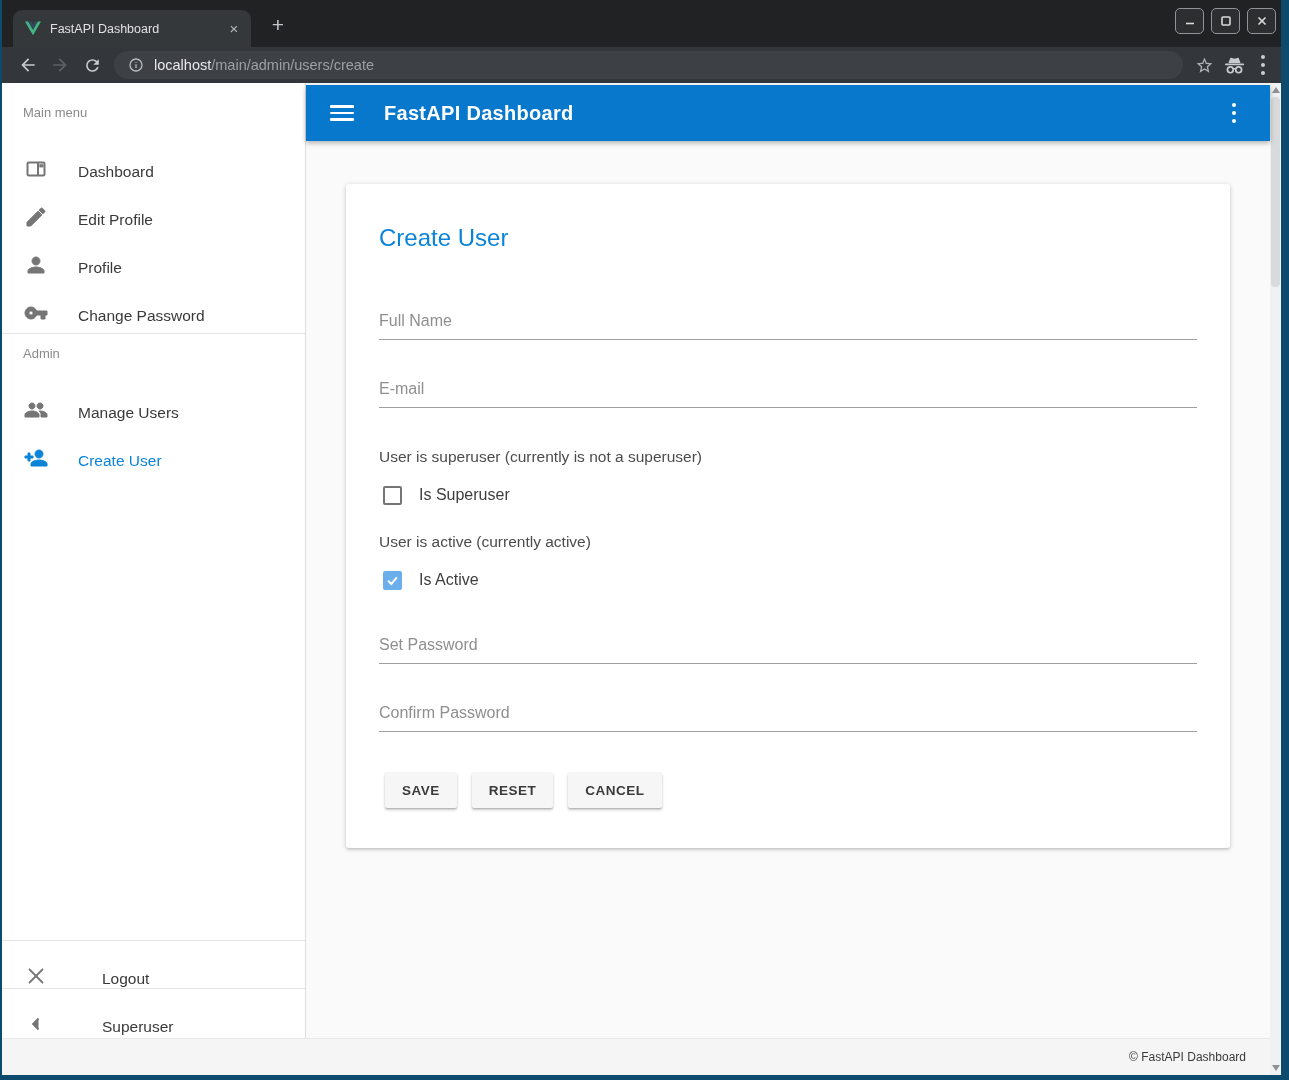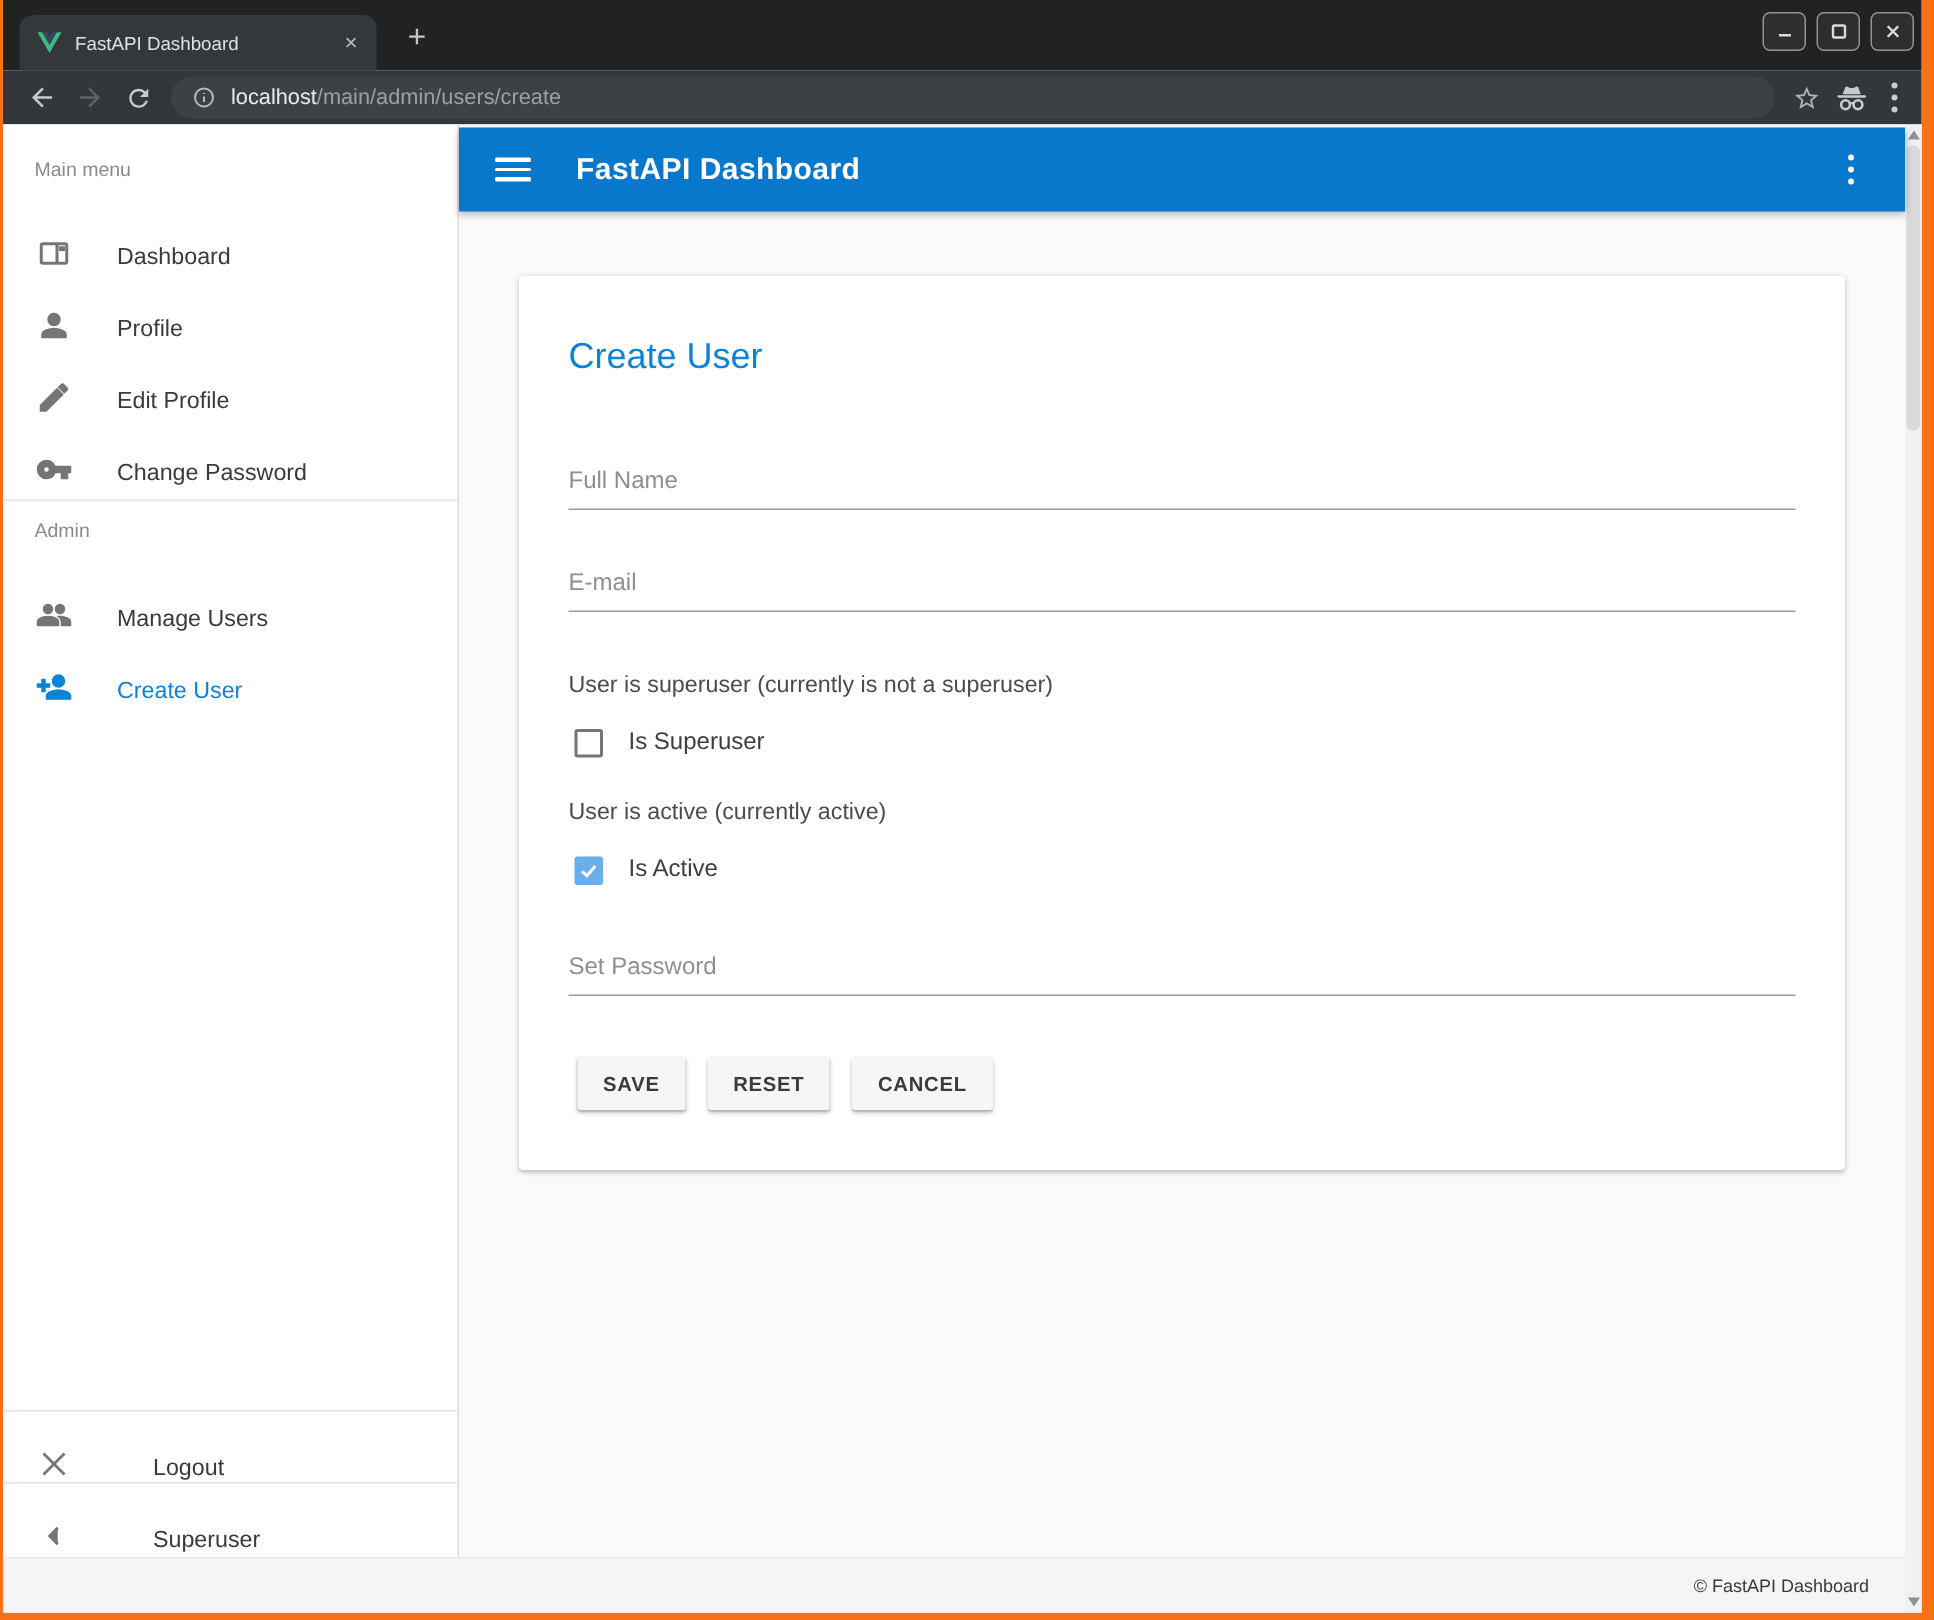--- a/index.html
+++ b/index.html
@@ -1,19 +1,19 @@
 <!DOCTYPE html>
 <html style="--appbar_blue: #0878cc; --accent_blue: #0a84d8; --checkbox_checked_blue: #6aafec;"><head>
 <meta charset="utf-8">
 <style>
   * { box-sizing: border-box; }
   html,body { margin:0; padding:0; background:#101112; }
   body { width:1289px; height:1080px; font-family:"Liberation Sans", sans-serif; overflow:hidden; }
 
-  .window { width:1289px; height:1080px; background:#f97316; padding:0 8px 5px 2px; }
+  .window { width:1289px; height:1080px; background:#0c4a6e; padding:0 8px 5px 2px; }
   .browser { width:100%; height:100%; display:flex; flex-direction:column; background:#fafafa; }
 
   
   .titlebar { height:47px; background:#202224; display:flex; align-items:flex-end; position:relative; flex:0 0 auto; }
   .tab { margin-left:11px; width:238px; height:37px; background:#35383b; border-radius:9px 9px 0 0;
          display:flex; align-items:center; padding:0 8px 0 12px; }
   .tab-favicon { width:16px; height:15px; flex:0 0 auto; }
   .tab-title { color:#dfe1e4; font-size:12.5px; margin-left:9px; flex:1; white-space:nowrap; overflow:hidden; }
   .tab-close { color:#b7babd; font-size:15px; width:18px; height:18px; line-height:17px; text-align:center; border-radius:50%; cursor:default; }
   .newtab { color:#c3c6c9; font-size:21px; font-weight:400; margin-left:14px; margin-bottom:9px; width:26px; height:26px; line-height:25px; text-align:center; border-radius:50%; }
@@ -198,33 +198,33 @@
                 <line x1="14" y1="6" x2="14" y2="18" stroke-width="2"></line>
                 <rect x="15.3" y="7.2" width="4" height="3.2" stroke="none"></rect>
               </svg>
             </span>
             <span>Dashboard</span>
           </div>
 
           <div class="nav-item">
             <span class="icn">
               <svg viewBox="0 0 24 24" stroke="none">
+                  <path d="M3 17.25V21h3.75L17.81 9.94l-3.75-3.75L3 17.25zM20.71 7.04c.39-.39.39-1.02 0-1.41l-2.34-2.34c-.39-.39-1.02-.39-1.41 0l-1.83 1.83 3.75 3.75 1.83-1.83z"></path>
+                </svg>
+            </span>
+            <span>Edit Profile</span>
+          </div>
+
+          <div class="nav-item">
+            <span class="icn">
+              <svg viewBox="0 0 24 24" stroke="none">
                   <path d="M12 12c2.21 0 4-1.79 4-4s-1.79-4-4-4-4 1.79-4 4 1.79 4 4 4zm0 2c-2.67 0-8 1.34-8 4v2h16v-2c0-2.66-5.33-4-8-4z"></path>
                 </svg>
             </span>
             <span>Profile</span>
-          </div>
-
-          <div class="nav-item">
-            <span class="icn">
-              <svg viewBox="0 0 24 24" stroke="none">
-                  <path d="M3 17.25V21h3.75L17.81 9.94l-3.75-3.75L3 17.25zM20.71 7.04c.39-.39.39-1.02 0-1.41l-2.34-2.34c-.39-.39-1.02-.39-1.41 0l-1.83 1.83 3.75 3.75 1.83-1.83z"></path>
-                </svg>
-            </span>
-            <span>Edit Profile</span>
           </div>
 
           <div class="nav-item">
             <span class="icn">
               <svg viewBox="0 0 24 24" stroke="none">
                   <path d="M12.65 10C11.83 7.67 9.61 6 7 6c-3.31 0-6 2.69-6 6s2.69 6 6 6c2.61 0 4.83-1.67 5.65-4H17v4h4v-4h2v-4H12.65zM7 14c-1.1 0-2-.9-2-2s.9-2 2-2 2 .9 2 2-.9 2-2 2z"></path>
                 </svg>
             </span>
             <span>Change Password</span>
           </div>
@@ -311,20 +311,23 @@
                       <polyline points="5,12.5 10,17.5 19,7"></polyline>
                     </svg>
                 </span>
                 <span class="cblabel">Is Active</span>
               </div>
 
               <div class="tfield">
                 <input type="text" placeholder="Set Password" style="">
               </div>
 
+              <div class="tfield">
+                <input type="text" placeholder="Confirm Password" style="">
+              </div>
 
               <div class="btnrow">
                 <button class="btn">SAVE</button>
                 <button class="btn">RESET</button>
                 <button class="btn">CANCEL</button>
               </div>
             </div>
           </div>
         </div>
       </div>

